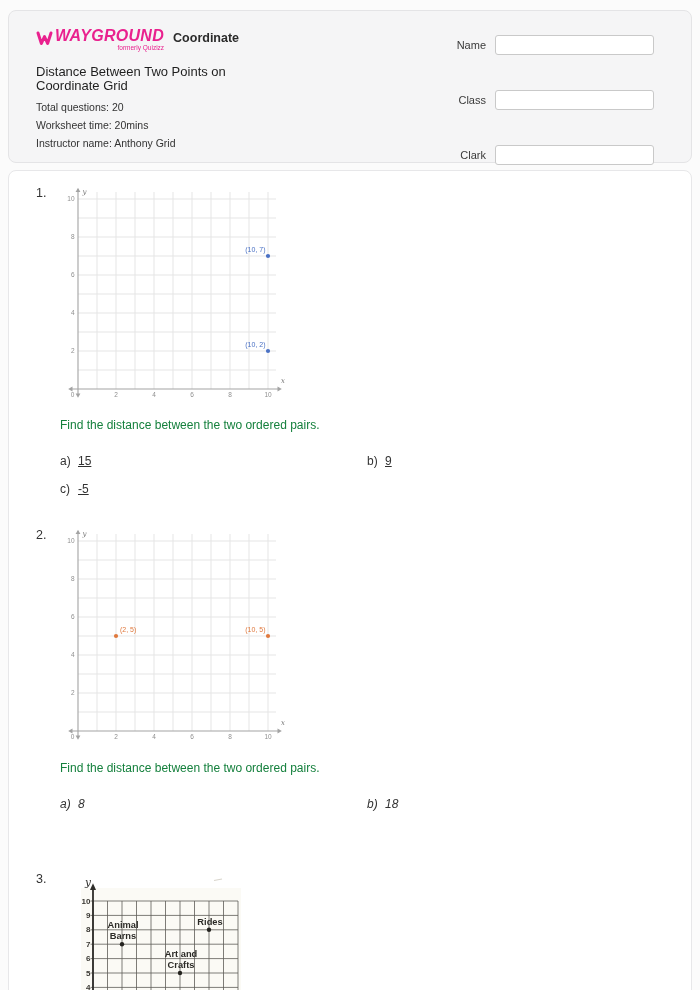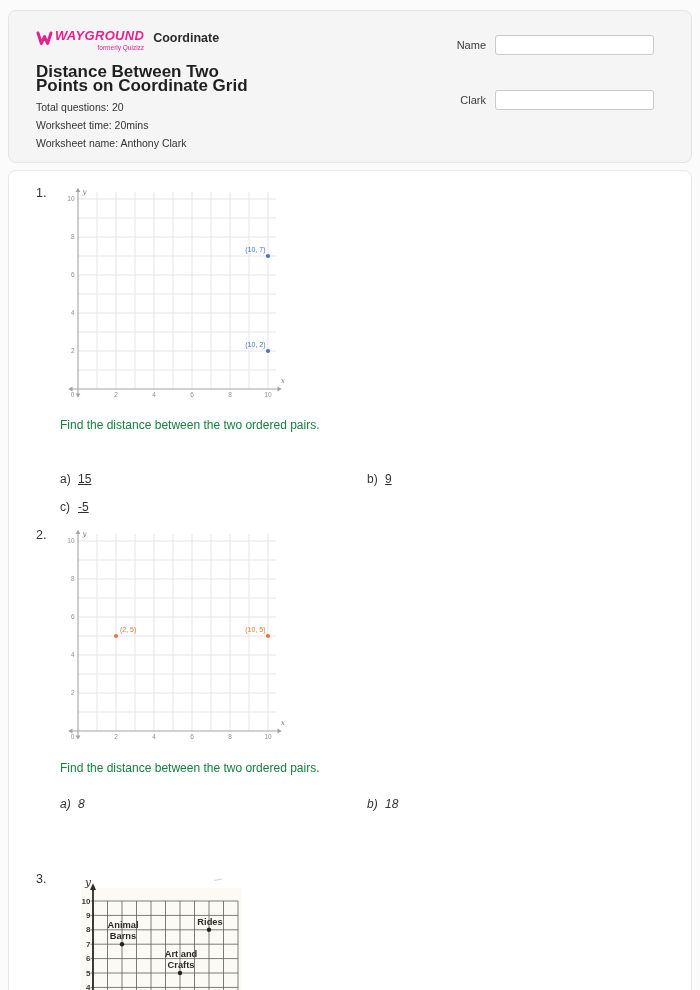--- a/index.html
+++ b/index.html
@@ -13,26 +13,26 @@
   .page { position:absolute; inset:0; width:700px; height:990px; }
 
   
   .header-card {
     position:absolute; left:8px; top:10px; width:684px; height:153px;
     background:#f5f5f6; border:1px solid #e4e4e6; border-radius:8px;
   }
   .brand-row { position:absolute; left:27px; top:18px; display:flex; align-items:flex-start; }
   .logo-icon { width:17px; height:16px; margin-top:1px; }
   .brand-block { display:flex; flex-direction:column; margin-left:2px; }
-  .brand-name { font-weight:bold; font-style:italic; font-size:13px; letter-spacing:.3px; color:#e9218e; line-height:13px; }
+  .brand-name { font-weight:bold; font-style:italic; font-size:16px; letter-spacing:.3px; color:#e9218e; line-height:13px; }
   .brand-tagline { font-size:6.5px; color:#e9218e; text-align:right; margin-top:2px; }
   .product-name { font-weight:bold; font-size:12.5px; color:#2b2b2b; margin-left:9px; margin-top:2px; }
   .ws-title {
     position:absolute; left:27px; top:54px; width:235px;
-    font-size:17px; font-weight:bold; color:#1f1f1f; line-height:13.5px;
+    font-size:13px; font-weight:normal; color:#1f1f1f; line-height:13.5px;
   }
   .ws-meta { position:absolute; left:27px; top:87px; font-size:10.5px; color:#333; }
   .ws-meta div { height:18px; line-height:18px; }
 
   .fields { position:absolute; right:28px; top:24px; width:236px; }
   .field-row { display:flex; align-items:center; margin-bottom:35px; }
   .field-label { width:68px; text-align:right; font-size:11px; color:#3a3a3a; padding-right:9px; }
   .field-input {
     width:159px; height:20px; background:#fff; border:1px solid #c9c9c9;
     border-radius:3px; font-size:11px; padding:0 5px; color:#333;
@@ -67,26 +67,30 @@
         <span class="brand-tagline">formerly Quizizz</span>
       </span>
       <span class="product-name">Coordinate</span>
     </div>
 
     <h1 class="ws-title">Distance Between Two Points on Coordinate Grid</h1>
 
     <div class="ws-meta">
       <div>Total questions: 20</div>
       <div>Worksheet time: 20mins</div>
-      <div>Worksheet name: Anthony Clark</div>
+      <div>Instructor name: Anthony Grid</div>
     </div>
 
     <div class="fields">
       <div class="field-row">
         <span class="field-label">Name</span>
+        <input class="field-input" type="text" style="">
+      </div>
+      <div class="field-row">
+        <span class="field-label">Class</span>
         <input class="field-input" type="text" style="">
       </div>
       <div class="field-row">
         <span class="field-label">Clark</span>
         <input class="field-input" type="text" style="">
       </div>
     </div>
   </header>
 
   <main class="sheet"></main>
@@ -131,21 +135,21 @@
         <text x="11.5" y="53.3" text-anchor="end" font-size="6.5" fill="#8f8f8f" font-family="Liberation Sans, sans-serif">8</text>
         <text x="11.5" y="15.3" text-anchor="end" font-size="6.5" fill="#8f8f8f" font-family="Liberation Sans, sans-serif">10</text>
         <text x="19.5" y="7.5" font-size="7" fill="#777" font-style="italic" font-family="DejaVu Serif, serif">y</text>
         <text x="222" y="197" text-anchor="end" font-size="7" fill="#777" font-style="italic" font-family="DejaVu Serif, serif">x</text>
         <circle cx="205" cy="70" r="2.1" fill="#4a71c4"></circle>
         <text x="202.5" y="65.5" text-anchor="end" font-size="7" fill="#4a71c4" font-family="Liberation Sans, sans-serif">(10, 7)</text>
         <circle cx="205" cy="165" r="2.1" fill="#4a71c4"></circle>
         <text x="202.5" y="160.5" text-anchor="end" font-size="7" fill="#4a71c4" font-family="Liberation Sans, sans-serif">(10, 2)</text>
       </svg></div>
   <div class="prompt" style="left:60px; top:418px;">Find the distance between the two ordered pairs.</div>
-  <div class="options" style="left:60px; top:473px;text-decoration:underline;">
+  <div class="options" style="left:60px; top:455px;text-decoration:underline;">
     <div class="opt-row">
       <div class="opt">
         <span class="opt-letter">a)</span><span>15</span>
       </div>
       <div class="opt">
         <span class="opt-letter">b)</span><span>9</span>
       </div>
     </div>
     <div class="opt-row">
       <div class="opt">

